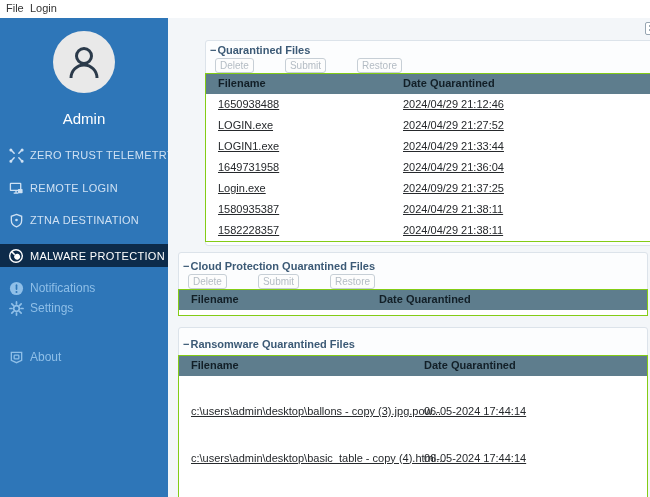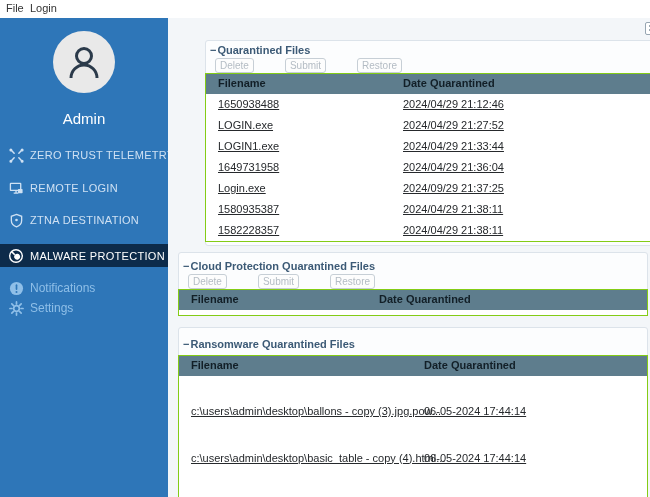--- a/index.html
+++ b/index.html
@@ -163,20 +163,29 @@
     <div class="nav-item lower" style="top:280px;">
       <span class="nicon">
         <svg width="15" height="15" viewBox="0 0 16 16" stroke="currentColor" fill="none" stroke-linecap="round">
           <circle cx="8" cy="8" r="3" stroke-width="1.8"></circle>
           <path d="M8 1v2.2M8 12.8V15M1 8h2.2M12.8 8H15M3 3l1.6 1.6M11.4 11.4L13 13M13 3l-1.6 1.6M4.6 11.4L3 13" stroke-width="1.8"></path>
         </svg>
       </span>
       <span class="nlabel">Settings</span>
     </div>
 
+    <div class="nav-item lower" style="top:329px;">
+      <span class="nicon">
+        <svg width="15" height="15" viewBox="0 0 16 16" stroke="currentColor" fill="none" stroke-width="1.4">
+          <path d="M2.5 2.5h11v8.5l-5.5 2.5-5.5-2.5z"></path>
+          <rect x="5.5" y="5.5" width="5" height="4" rx="0.8"></rect>
+        </svg>
+      </span>
+      <span class="nlabel">About</span>
+    </div>
   </div>
 
   <div class="content">
     <div class="cutbtn">
         <i></i>
         <i></i>
       </div>
 
     <div class="panel panel-1">
       <div class="sec-title">

